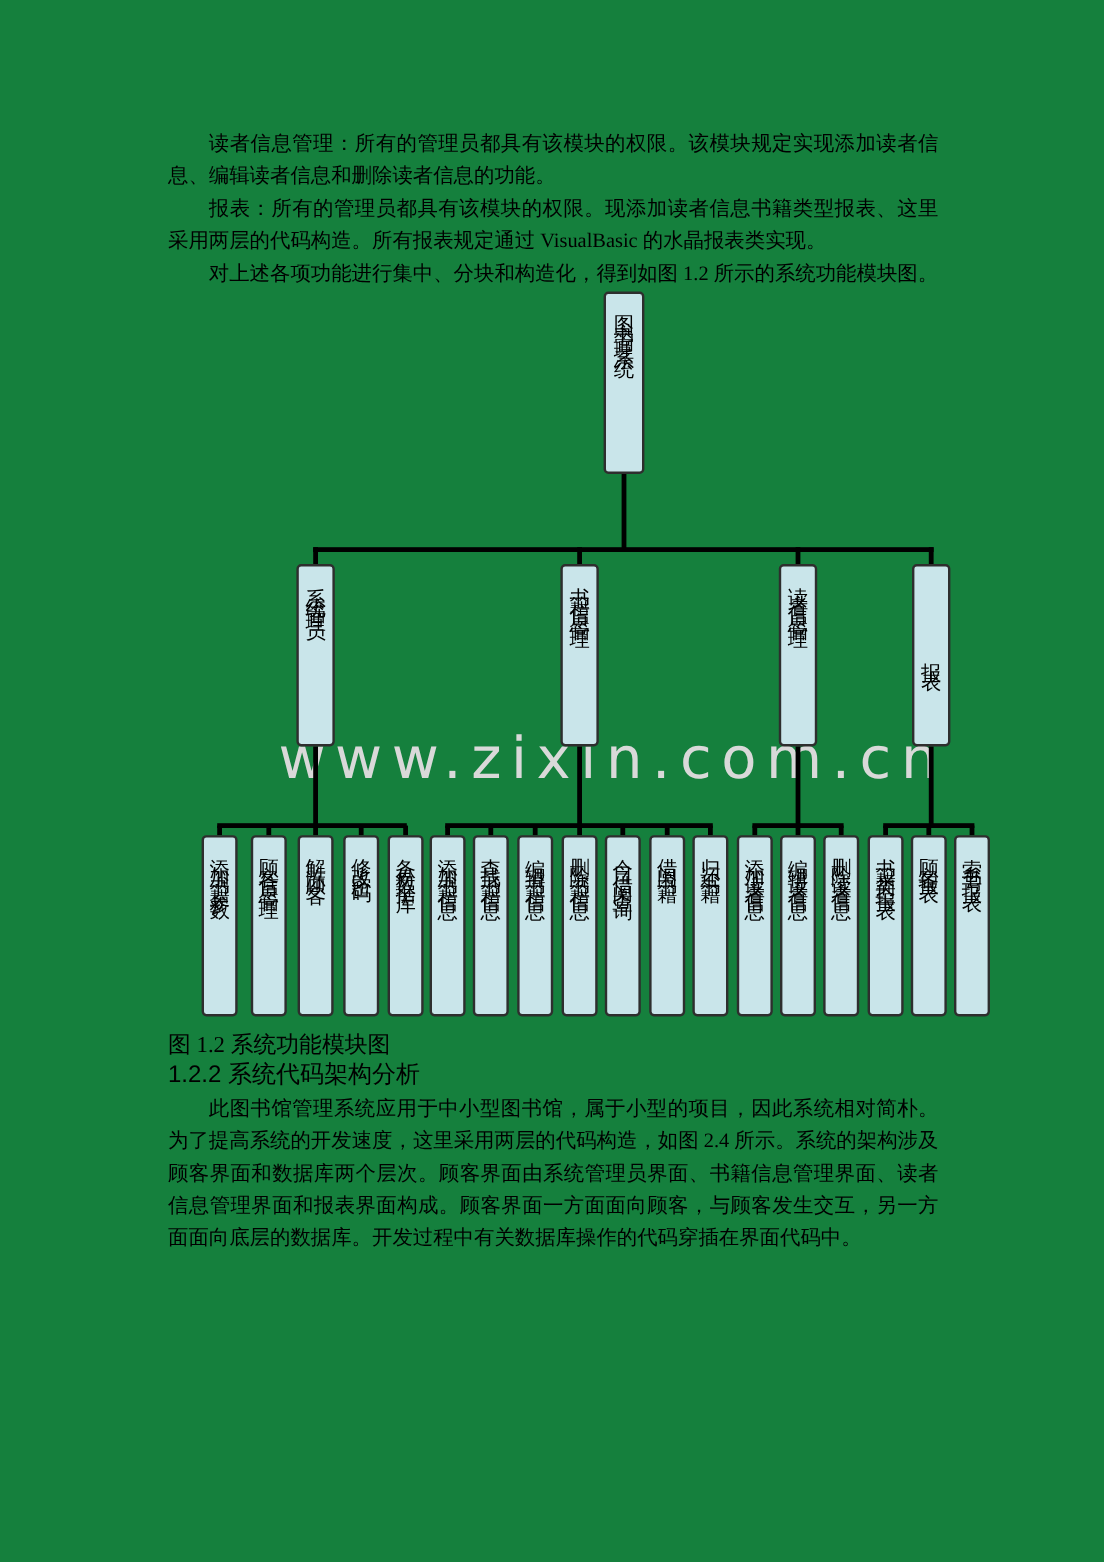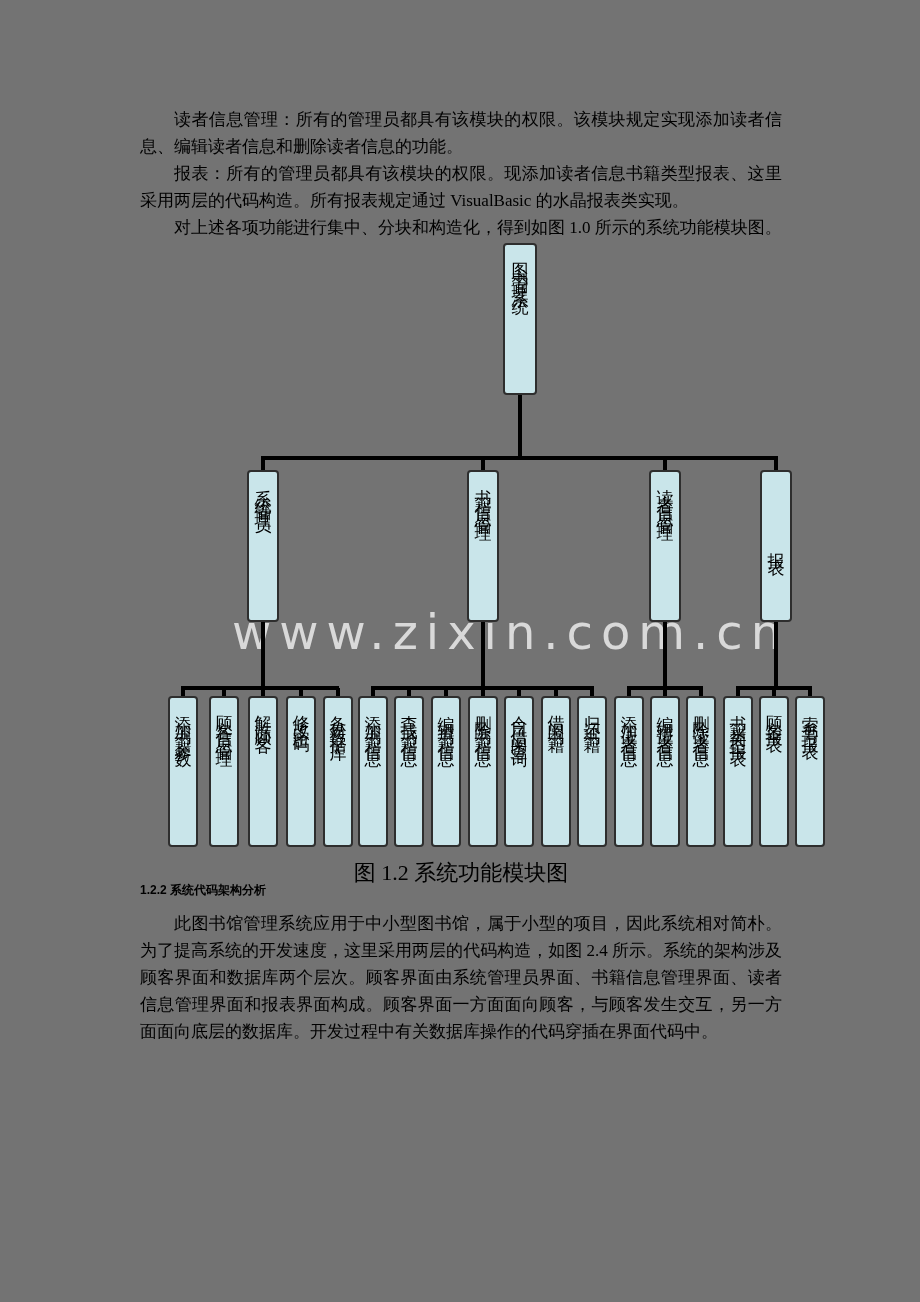--- a/index.html
+++ b/index.html
@@ -1,17 +1,17 @@
 <!DOCTYPE html>
 <html><head>
 <meta charset="utf-8">
 <style>
   html,body { margin:0; padding:0; background:#ffffff; }
   .page {
-    position:relative; width:920px; height:1302px; background:#737373;
+    position:relative; width:920px; height:1302px; background:#15803d;
     font-family:"Liberation Serif","DejaVu Serif",serif; color:#000;
     overflow:hidden;
   }
   .bodytext {
     position:absolute; left:140px; width:642px;
     font-size:17px; line-height:27px; text-align:justify;
   }
   .bodytext p { margin:0; text-indent:2em; }
   .watermark {
     position:absolute; left:232px; top:608px; z-index:1;
@@ -26,37 +26,37 @@
   }
   .vbox.center { align-items:center; }
   .vtext {
     writing-mode:vertical-rl; text-orientation:upright;
     font-size:17px; letter-spacing:7px; line-height:1; padding-top:4px;
   }
   .vbox.center .vtext { padding-top:0; }
   .line { position:absolute; background:#000; z-index:2; }
   .caption {
     position:absolute; left:140px; width:642px; top:858px;
-    text-align:center; font-size:22px;
+    font-size:19px;
   }
   .heading {
     position:absolute; left:140px; top:882px; width:642px;
     font-family:"Liberation Sans","DejaVu Sans",sans-serif;
-    font-weight:bold; font-size:12px;
+    font-weight:normal; font-size:20px;
   }
 </style>
 </head>
 <body>
 
 <div class="page">
 
   <div class="bodytext" style="top:106px;">
     <p>读者信息管理：所有的管理员都具有该模块的权限。该模块规定实现添加读者信息、编辑读者信息和删除读者信息的功能。</p>
     <p>报表：所有的管理员都具有该模块的权限。现添加读者信息书籍类型报表、这里采用两层的代码构造。所有报表规定通过 VisualBasic 的水晶报表类实现。</p>
-    <p>对上述各项功能进行集中、分块和构造化，得到如图 1.0 所示的系统功能模块图。</p>
+    <p>对上述各项功能进行集中、分块和构造化，得到如图 1.2 所示的系统功能模块图。</p>
   </div>
 
   <div class="watermark">www.zixin.com.cn</div>
 
   <div class="line" style="left:518px;top:395px;width:4px;height:65px;"></div>
   <div class="line" style="left:261px;top:456px;width:517px;height:4px;"></div>
   <div class="line" style="left:261px;top:456px;width:4px;height:14px;"></div>
   <div class="line" style="left:481px;top:456px;width:4px;height:14px;"></div>
   <div class="line" style="left:663px;top:456px;width:4px;height:14px;"></div>
   <div class="line" style="left:774px;top:456px;width:4px;height:14px;"></div>

